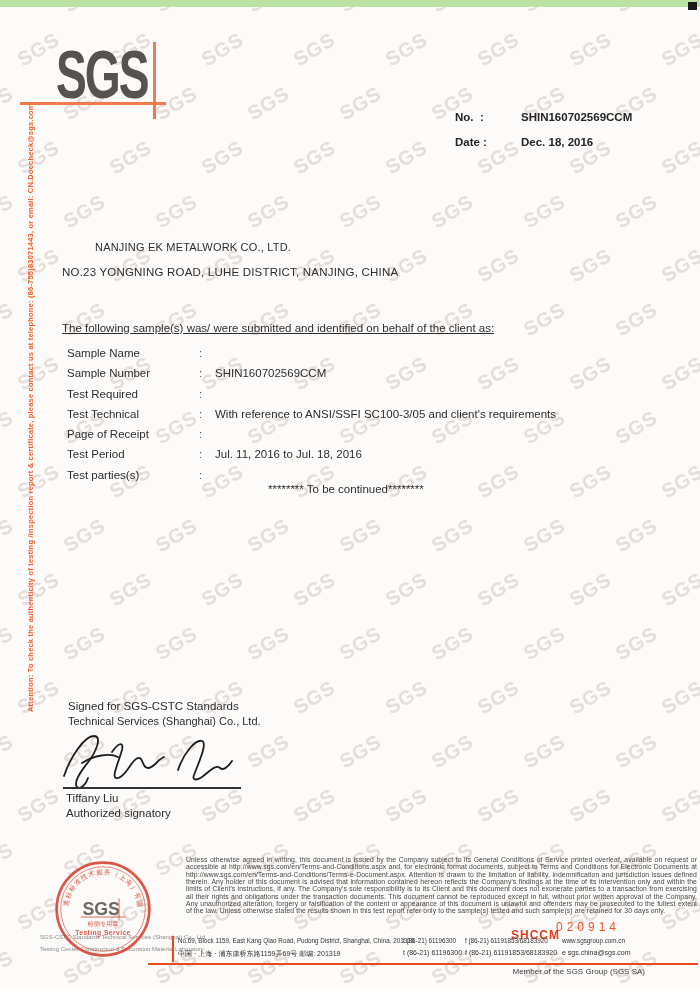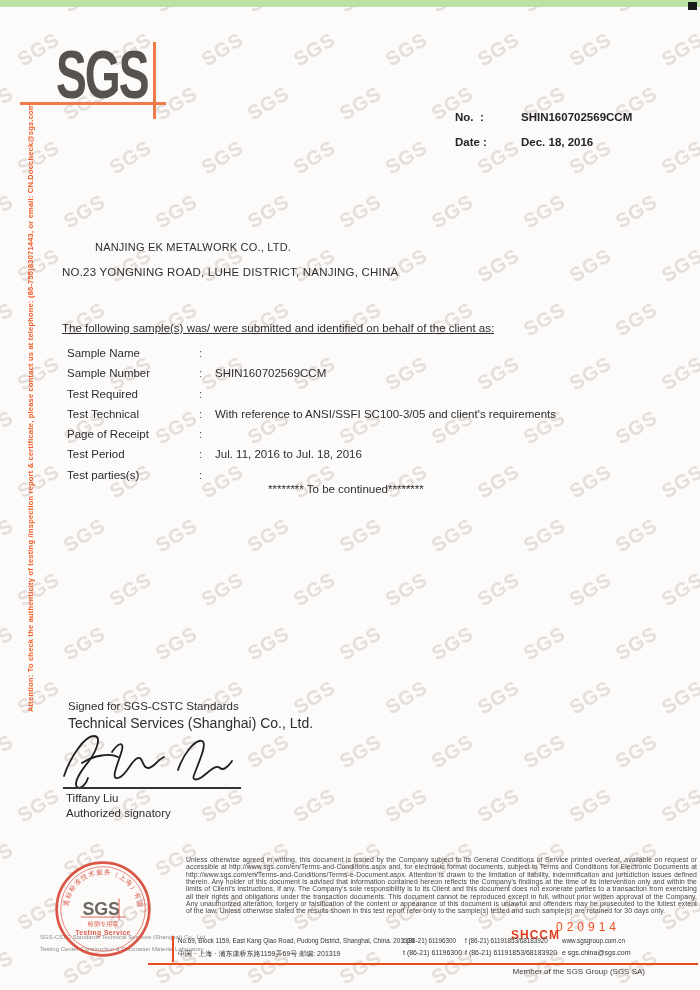--- a/index.html
+++ b/index.html
@@ -39,21 +39,21 @@
   .intro{position:absolute;left:62px;top:322px;font-size:11.5px;text-decoration:underline;}
   
   .sample-table{position:absolute;left:67px;top:347px;width:580px;font-size:11.5px;}
   .srow{display:flex;height:20.3px;}
   .slabel{width:132px;}
   .scolon{width:16px;color:#555;}
   .svalue{flex:1;}
   .continued{position:absolute;left:268px;top:483px;font-size:11.5px;}
   
   .sig1{position:absolute;left:68px;top:700px;font-size:11.5px;}
-  .sig2{position:absolute;left:68px;top:715px;font-size:14px;}
+  .sig2{position:absolute;left:68px;top:715px;font-size:11px;}
   .signature-svg{position:absolute;left:58px;top:730px;}
   .sig-line{position:absolute;left:63px;top:787px;width:178px;height:1.5px;background:#333;}
   .sig-name{position:absolute;left:66px;top:792px;font-size:11.5px;}
   .sig-title{position:absolute;left:66px;top:807px;font-size:11.5px;}
   
   .disclaimer{position:absolute;left:186px;top:856px;width:511px;font-size:6.8px;line-height:7.35px;
     text-align:justify;color:#454545;letter-spacing:0.1px;}
   .code-shccm{position:absolute;left:511px;top:928px;font-size:12px;font-weight:bold;
     color:#e03c20;letter-spacing:1px;}
   .code-serial{position:absolute;left:556px;top:920px;font-size:12px;color:#ef4f24;letter-spacing:4px;}

